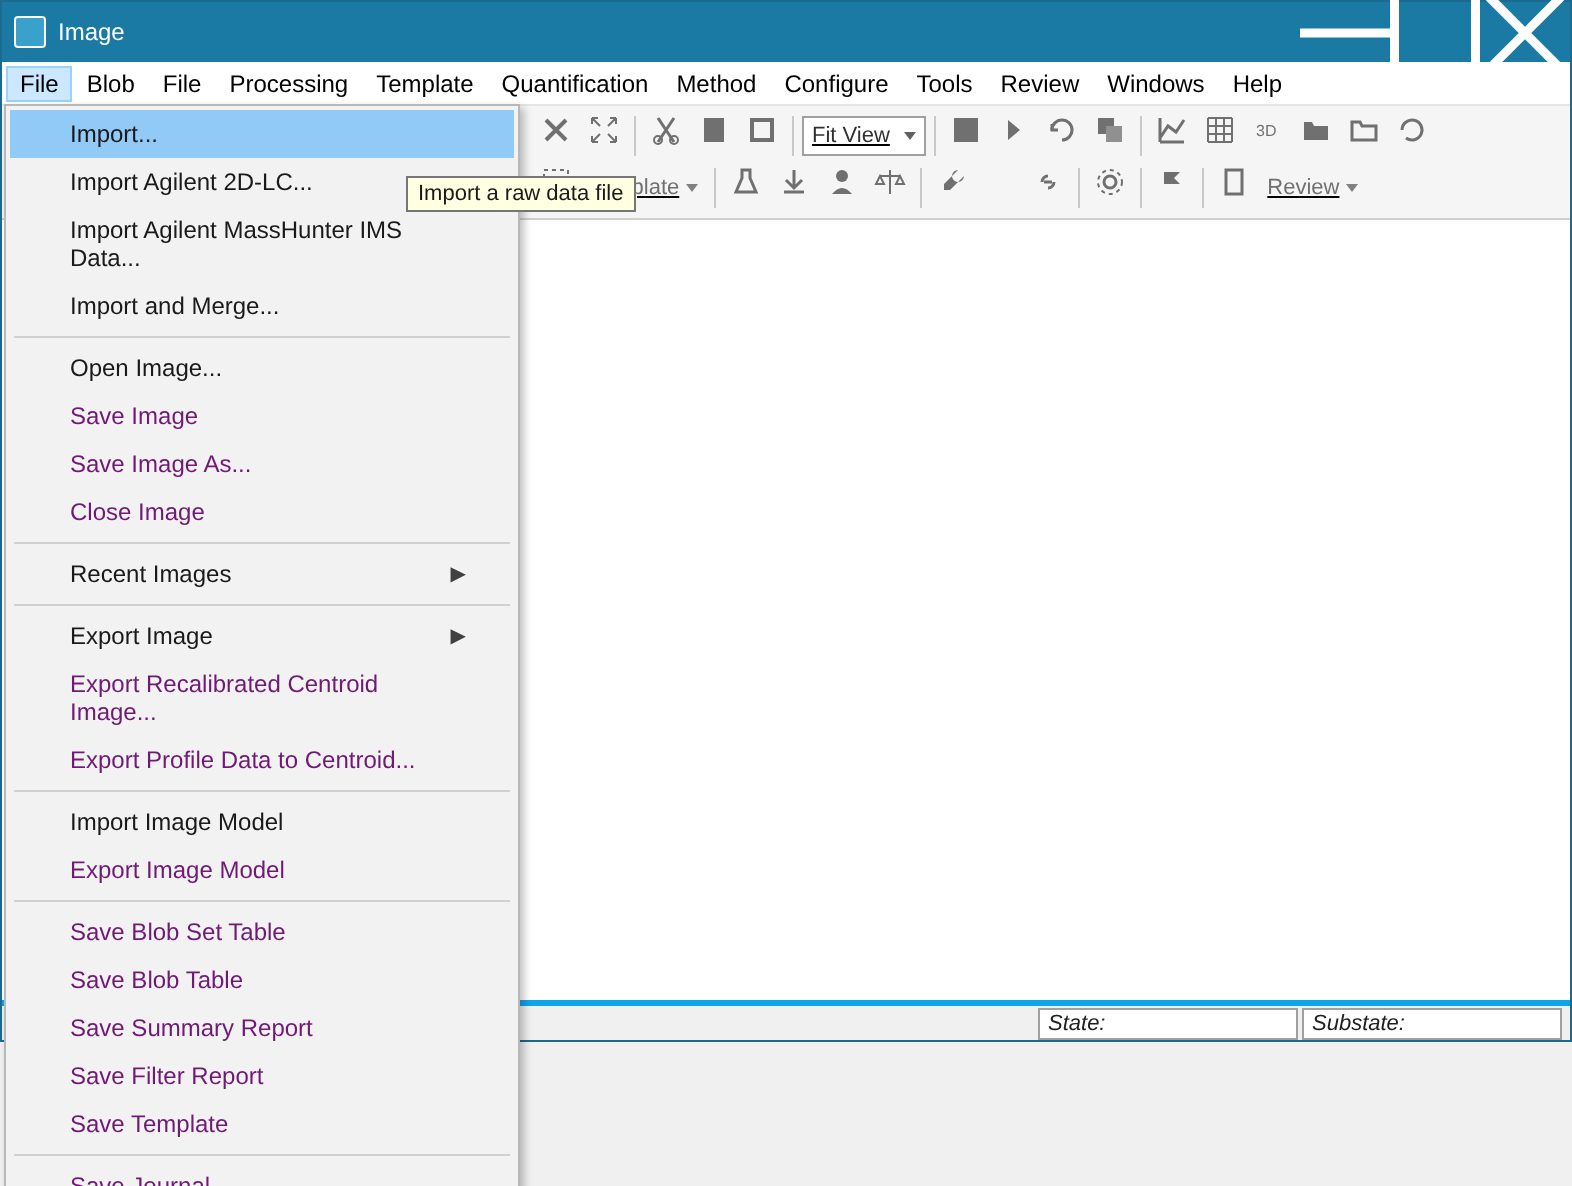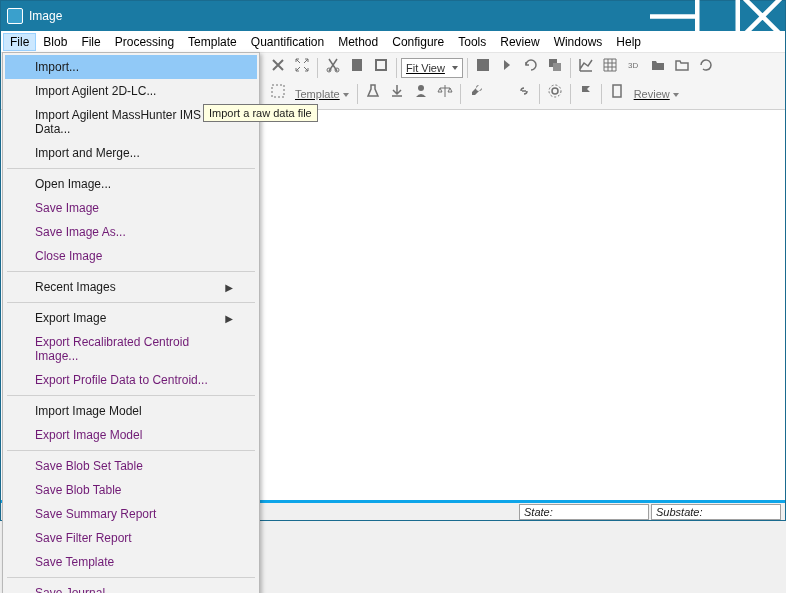--- a/index.html
+++ b/index.html
@@ -23,21 +23,21 @@
 .ttext .dd::after { content: ''; display: inline-block; margin-left: 3px; border-left: 3px solid transparent; border-right: 3px solid transparent; border-top: 4px solid #808080; vertical-align: middle; }
 .content { flex: 1; position: relative; background: #fff; }
 .statusbar { height: 20px; border-top: 3px solid #0ea5e9; background: #f0f0f0; display: flex; align-items: center; justify-content: flex-end; padding: 0 4px; gap: 2px; font-style: italic; }
 .statusbox { border: 1px solid #a0a0a0; background: #fff; height: 16px; font-size: 11px; padding: 0 4px; display: flex; align-items: center; min-width: 130px; color: #202020; }
 .dropdown { position: absolute; top: 52px; left: 2px; width: 258px; background: #f2f2f2; border: 1px solid #b8b8b8; box-shadow: 2px 2px 4px rgba(0,0,0,0.25); padding: 2px; z-index: 100; }
 .dditem { padding: 5px 24px 5px 30px; font-size: 12px; color: #1a1a1a; display: flex; align-items: center; justify-content: space-between; cursor: default; }
 .dditem.hl { background: #91c9f7; }
 .dditem.disabled { color: #701a75; }
 .dditem .arrow { font-size: 10px; color: #404040; }
 .ddsep { height: 1px; background: #d0d0d0; margin: 3px 2px; }
-.tooltip { position: absolute; top: 104px; left: 203px; background: #ffffe1; border: 1px solid #767676; font-size: 11px; padding: 2px 5px; z-index: 200; color: #1a1a1a; }
+.tooltip { position: absolute; top: 88px; left: 203px; background: #ffffe1; border: 1px solid #767676; font-size: 11px; padding: 2px 5px; z-index: 200; color: #1a1a1a; }
 </style>
 </head>
 <body>
 
 <div class="window">
 
   <div class="titlebar">
     <div class="app-icon"></div>
     <div class="title">Image</div>
     <div class="wbtn">

